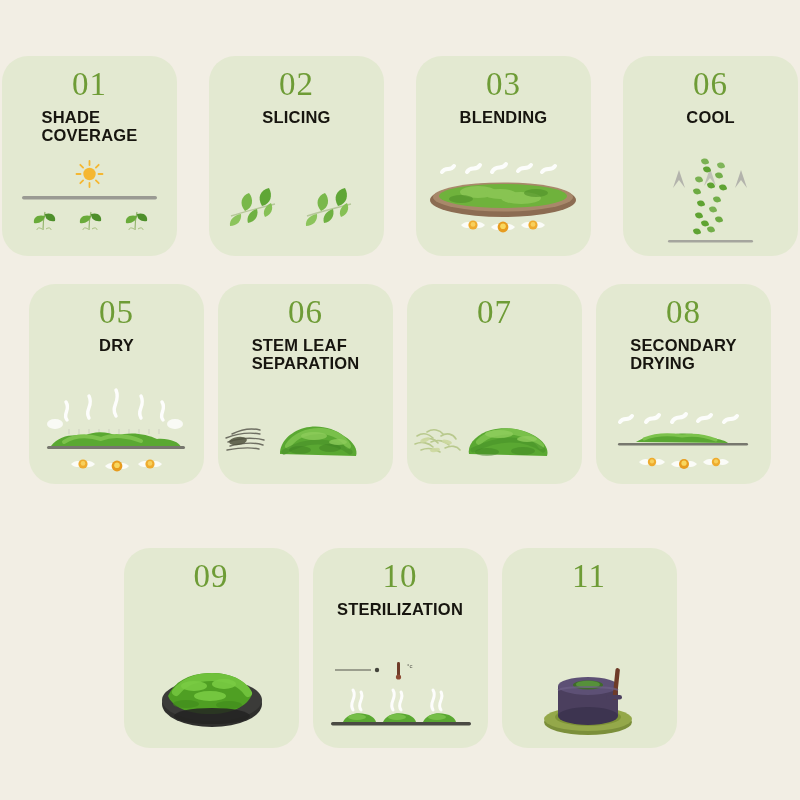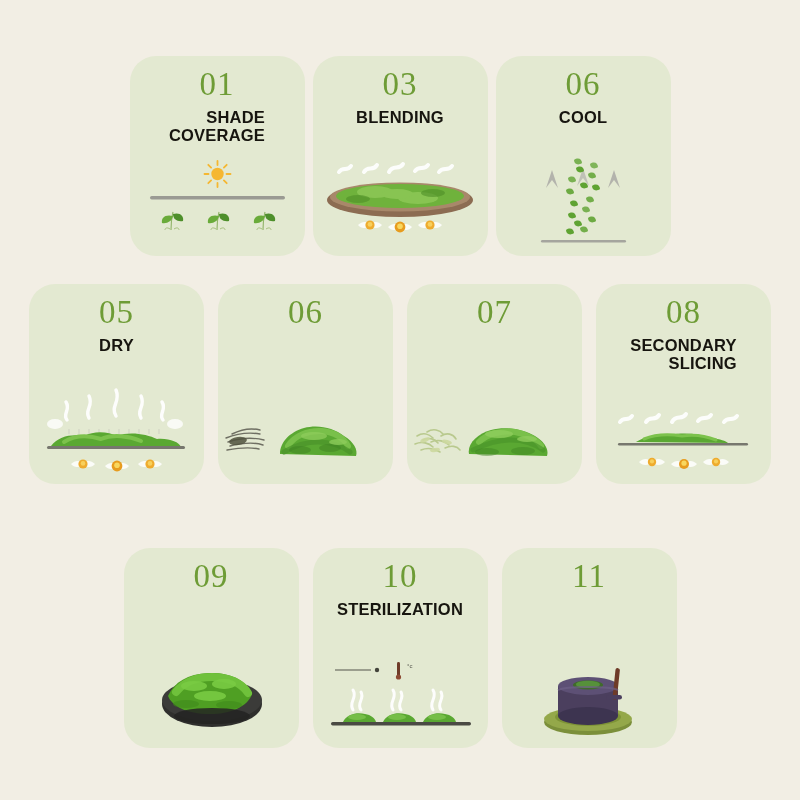--- a/index.html
+++ b/index.html
@@ -17,21 +17,21 @@
   #infographic {
     position: relative;
     width: 800px;
     height: 800px;
   }
   .row {
     display: flex;
     justify-content: center;
     align-items: flex-start;
   }
-  #row-1 { position: absolute; top: 56px;  left: 0; width: 800px; gap: 8px; }
+  #row-1 { position: absolute; top: 56px;  left: 0; width: 800px; gap: 32px; }
   #row-2 { position: absolute; top: 284px; left: 0; width: 800px; gap: 14px; }
   #row-3 { position: absolute; top: 548px; left: 0; width: 800px; gap: 14px; }
 
   .card {
     width: 175px;
     height: 200px;
     background: #e3e9d1;
     border-radius: 26px;
     position: relative;
     box-sizing: border-box;
@@ -49,21 +49,21 @@
     line-height: 1;
     letter-spacing: 1px;
     margin-bottom: 8px;
     user-select: none;
   }
   .card-title {
     font-family: "Liberation Sans", sans-serif;
     font-weight: bold;
     font-size: 16.5px;
     color: #17150f;
-    text-align: right;
+    text-align: left;
     line-height: 1.07;
     letter-spacing: 0.2px;
     padding: 0 6px;
     white-space: pre-line;
   }
   .art {
     position: absolute;
     left: 0;
     bottom: 8px;
     width: 175px;
@@ -118,20 +118,44 @@
               <path d="M2 4 C-6 2 -10 6 -9 11 C-4 12 1 9 2 4 Z" fill="#6aab3a"></path>
               <path d="M2 2 C9 0 13 4 12 9 C6 10 2 7 2 2 Z" fill="#4e8f2b"></path>
               <path d="M-1 17 C-4 15 -6 16 -6 18" stroke="#a7c07f" stroke-width="1" fill="none"></path>
               <path d="M3 17 C6 15 8 16 8 18" stroke="#a7c07f" stroke-width="1" fill="none"></path>
             </g>
           </g>
         </svg>
       </div>
     </div>
 
+    <div class="card">
+      <div class="card-number">02</div>
+      <div class="card-title">SLICING</div>
+      <div class="art">
+        <svg viewBox="0 0 175 92">
+          <g transform="translate(20,30)">
+            <path d="M2 30 C14 26 30 22 46 18" stroke="#b6c79a" stroke-width="1.4" fill="none"></path>
+            <path d="M16 25 C10 18 12 10 20 7 C25 13 24 22 16 25 Z" fill="#79b84a"></path>
+            <path d="M33 20 C28 12 31 4 40 2 C44 9 42 18 33 20 Z" fill="#5fa636"></path>
+            <path d="M12 28 C5 29 0 34 1 40 C8 40 13 35 12 28 Z" fill="#8cc45c"></path>
+            <path d="M28 23 C21 25 17 31 19 37 C26 36 30 30 28 23 Z" fill="#6fb142"></path>
+            <path d="M42 17 C36 20 33 26 36 31 C42 29 45 23 42 17 Z" fill="#86c055"></path>
+          </g>
+          <g transform="translate(96,30)">
+            <path d="M2 30 C14 26 30 22 46 18" stroke="#b6c79a" stroke-width="1.4" fill="none"></path>
+            <path d="M16 25 C10 18 12 10 20 7 C25 13 24 22 16 25 Z" fill="#79b84a"></path>
+            <path d="M33 20 C28 12 31 4 40 2 C44 9 42 18 33 20 Z" fill="#5fa636"></path>
+            <path d="M12 28 C5 29 0 34 1 40 C8 40 13 35 12 28 Z" fill="#8cc45c"></path>
+            <path d="M28 23 C21 25 17 31 19 37 C26 36 30 30 28 23 Z" fill="#6fb142"></path>
+            <path d="M42 17 C36 20 33 26 36 31 C42 29 45 23 42 17 Z" fill="#86c055"></path>
+          </g>
+        </svg>
+      </div>
+    </div>
 
     <div class="card">
         <div class="card-number">03</div>
         <div class="card-title">BLENDING</div>
         <div class="art">
         <svg viewBox="0 0 175 92">
           <g fill="none" stroke="#ffffff" stroke-width="4" stroke-linecap="round" opacity="0.92">
             <path d="M26 16 C30 10 34 16 38 10"></path>
             <path d="M51 16 C55 9 60 16 64 9"></path>
             <path d="M76 16 C80 8 86 15 90 8"></path>
@@ -260,20 +284,22 @@
               <circle cx="0" cy="2" r="4.6" fill="#eeab2e"></circle>
               <circle cx="0" cy="1.4" r="2.3" fill="#f8d05c"></circle>
             </g>
           </g>
         </svg>
       </div>
     </div>
 
     <div class="card">
       <div class="card-number">06</div>
+      <div class="card-title">STEM LEAF
+SEPARATION</div>
       <div class="art">
         <svg viewBox="0 0 175 92">
           <g stroke="#6f6f63" stroke-width="1.4" fill="none" stroke-linecap="round">
             <path d="M8 54 C18 50 30 48 42 50"></path>
             <path d="M10 58 C22 54 34 53 46 56"></path>
             <path d="M12 62 C24 59 36 58 45 61"></path>
             <path d="M14 50 C24 45 34 44 42 46"></path>
             <path d="M9 66 C20 64 32 63 41 65"></path>
           </g>
           <g fill="#51533f" opacity="0.85">
@@ -328,21 +354,21 @@
               <ellipse cx="116" cy="67" rx="12" ry="4"></ellipse>
             </g>
           </g>
         </svg>
       </div>
     </div>
 
     <div class="card">
       <div class="card-number">08</div>
       <div class="card-title">SECONDARY
-SLICING</div>
+DRYING</div>
       <div class="art">
         <svg viewBox="0 0 175 92">
           <g fill="none" stroke="#ffffff" stroke-width="4" stroke-linecap="round" opacity="0.92">
             <path d="M24 38 C28 32 32 38 36 32"></path>
             <path d="M50 38 C54 31 59 38 63 31"></path>
             <path d="M76 38 C80 30 86 37 90 30"></path>
             <path d="M102 37 C106 31 111 37 115 31"></path>
             <path d="M128 38 C132 32 137 38 141 32"></path>
           </g>
           <path d="M40 58 C50 52 62 50 74 51 C88 48 104 50 116 54 C124 55 130 57 132 59 Z" fill="#5aa832"></path>

